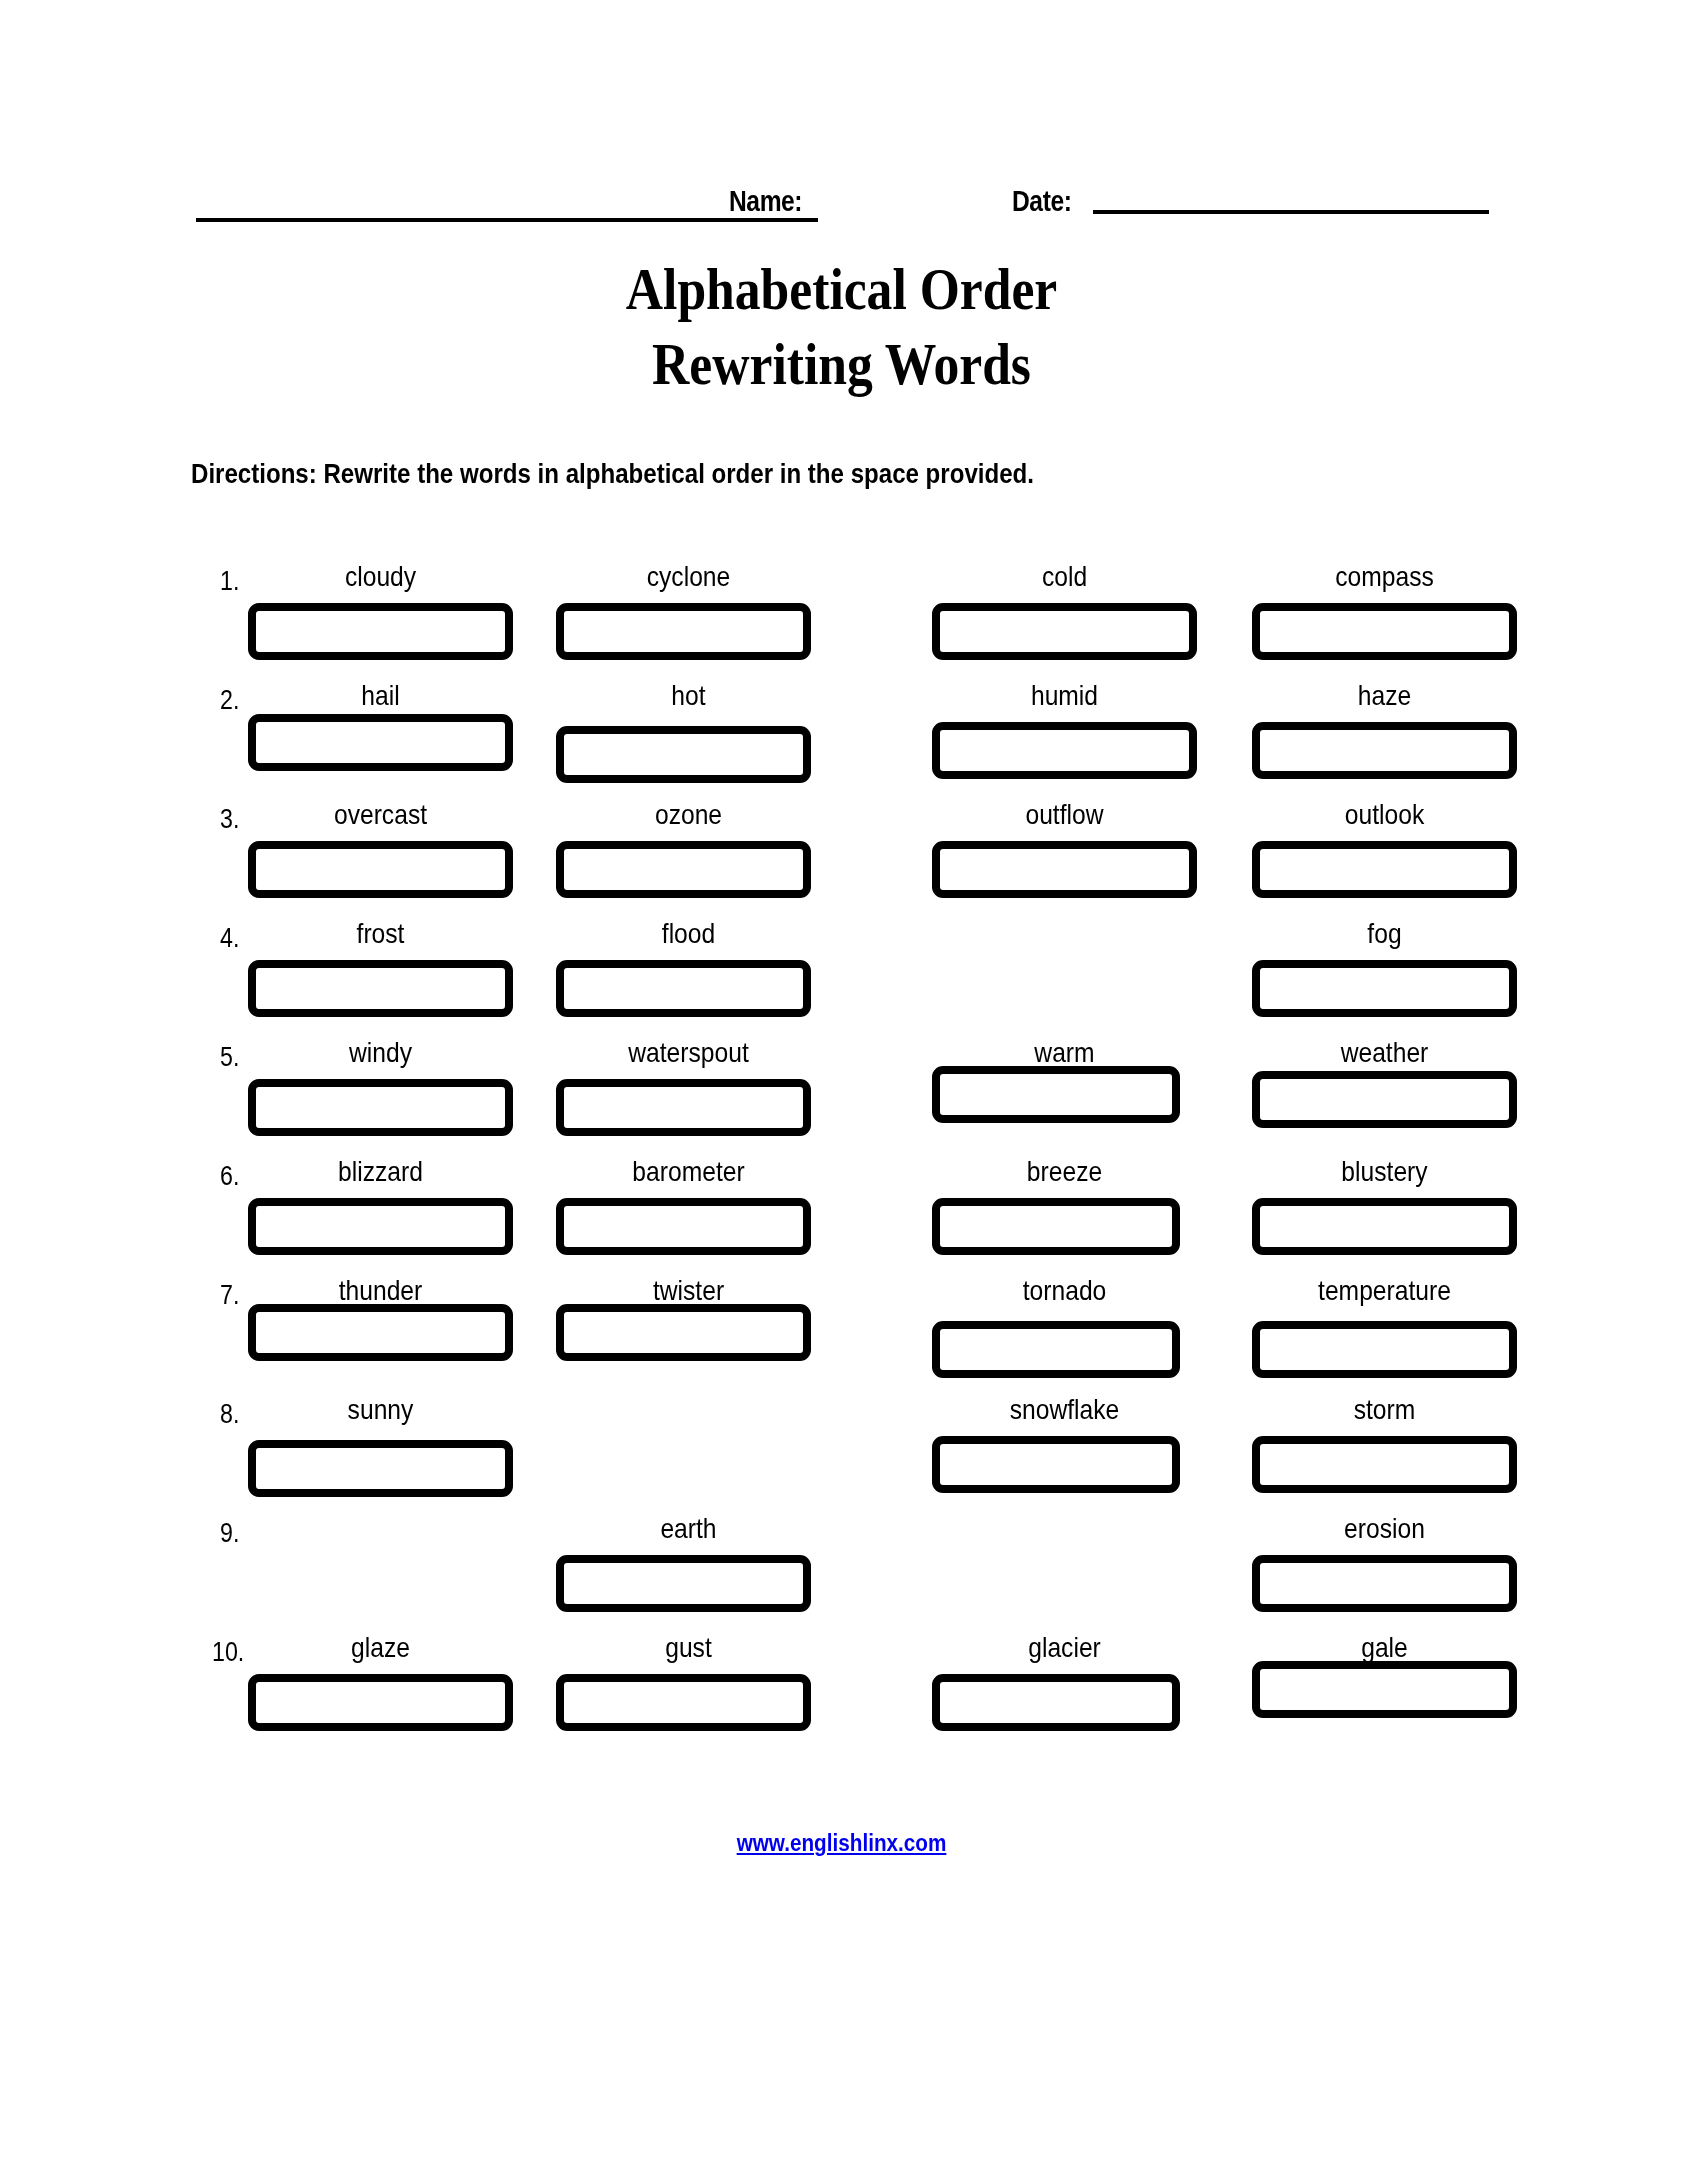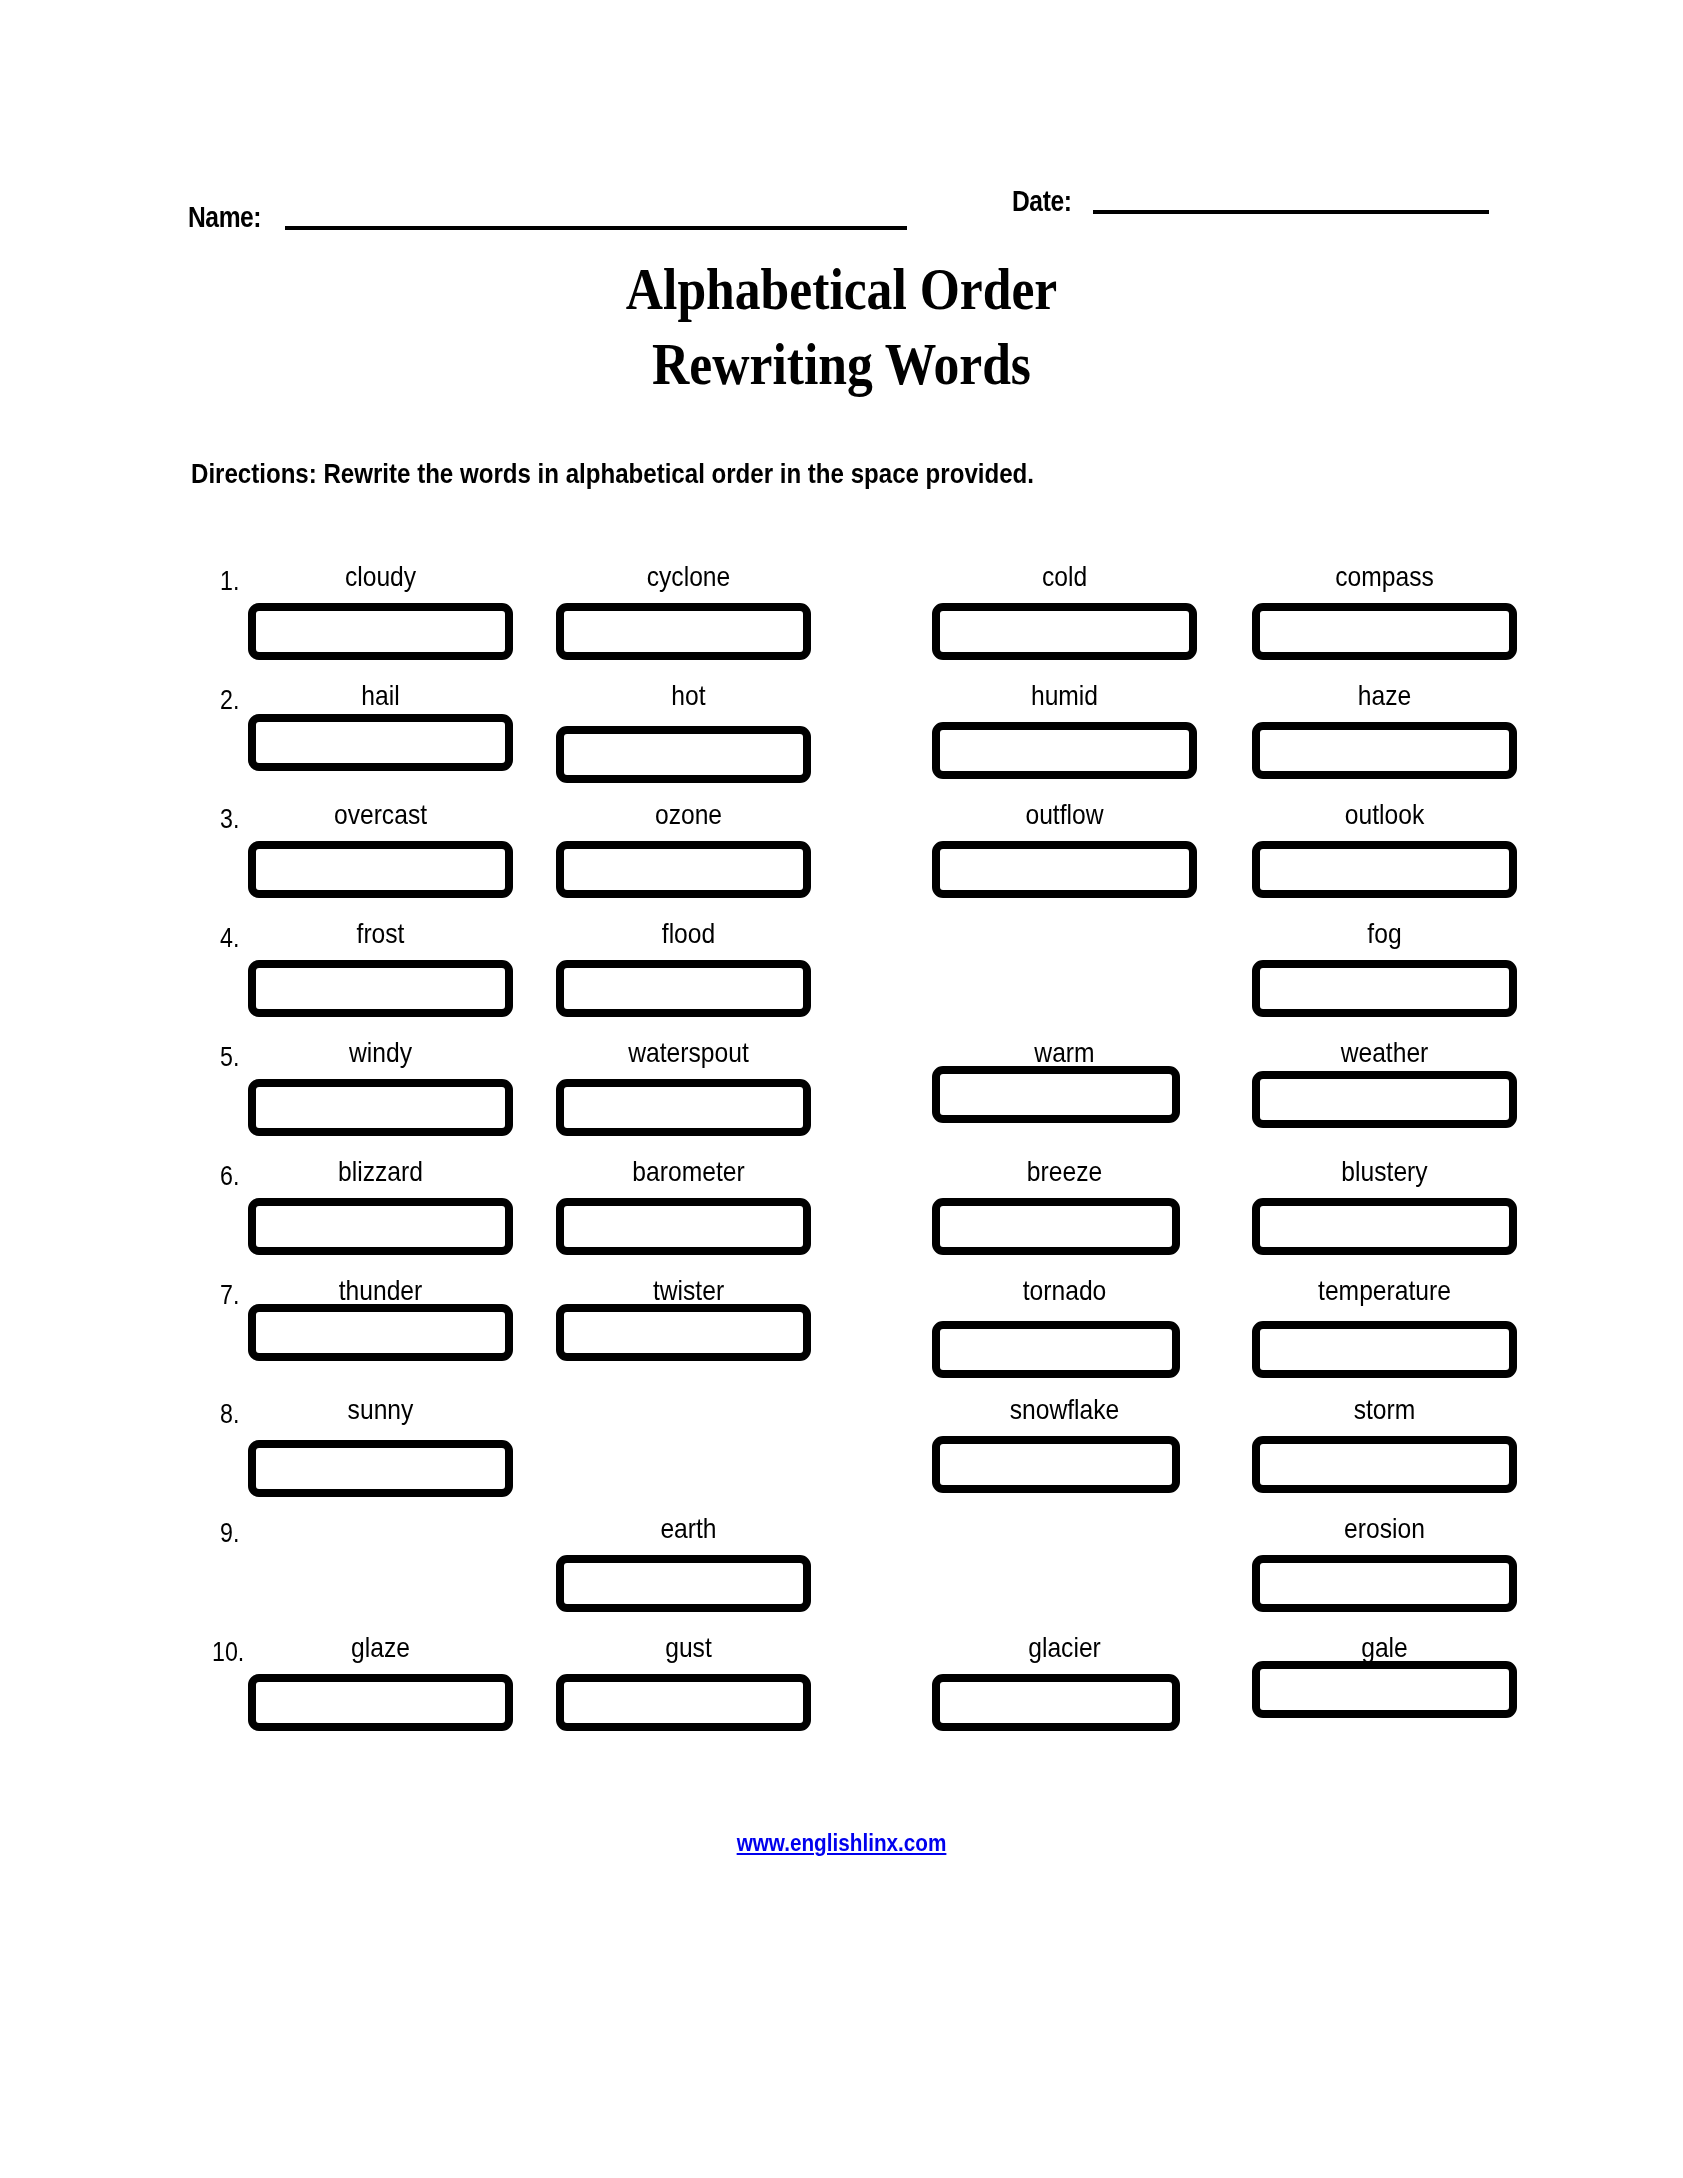--- a/index.html
+++ b/index.html
@@ -13,21 +13,21 @@
   
   .hdr{position:absolute;left:188px;top:184px;width:1307px;height:55px;}
   .hdr-field{position:absolute;display:flex;align-items:flex-end;}
   .hdr-label{
     font-family:"Liberation Sans",sans-serif;
     font-weight:bold;font-size:30px;letter-spacing:-0.5px;
     transform:scaleX(0.82);transform-origin:left bottom;
     white-space:nowrap;line-height:34px;
   }
   .rule{display:block;border-bottom:4px solid #000;height:0;}
-  #name-field{left:0;top:16px;}
+  #name-field{left:0;top:0;flex-direction:column;}
   #name-field .rule{width:622px;margin-left:8px;margin-bottom:4px;}
   #date-field{left:824px;top:0;}
   #date-field .rule{width:396px;margin-left:8px;margin-bottom:4px;}
 
   
   .title{
     position:absolute;left:0;right:0;top:252px;text-align:center;
     font-family:"Liberation Serif",serif;font-weight:bold;
     font-size:60px;line-height:75px;letter-spacing:0px;
   }

